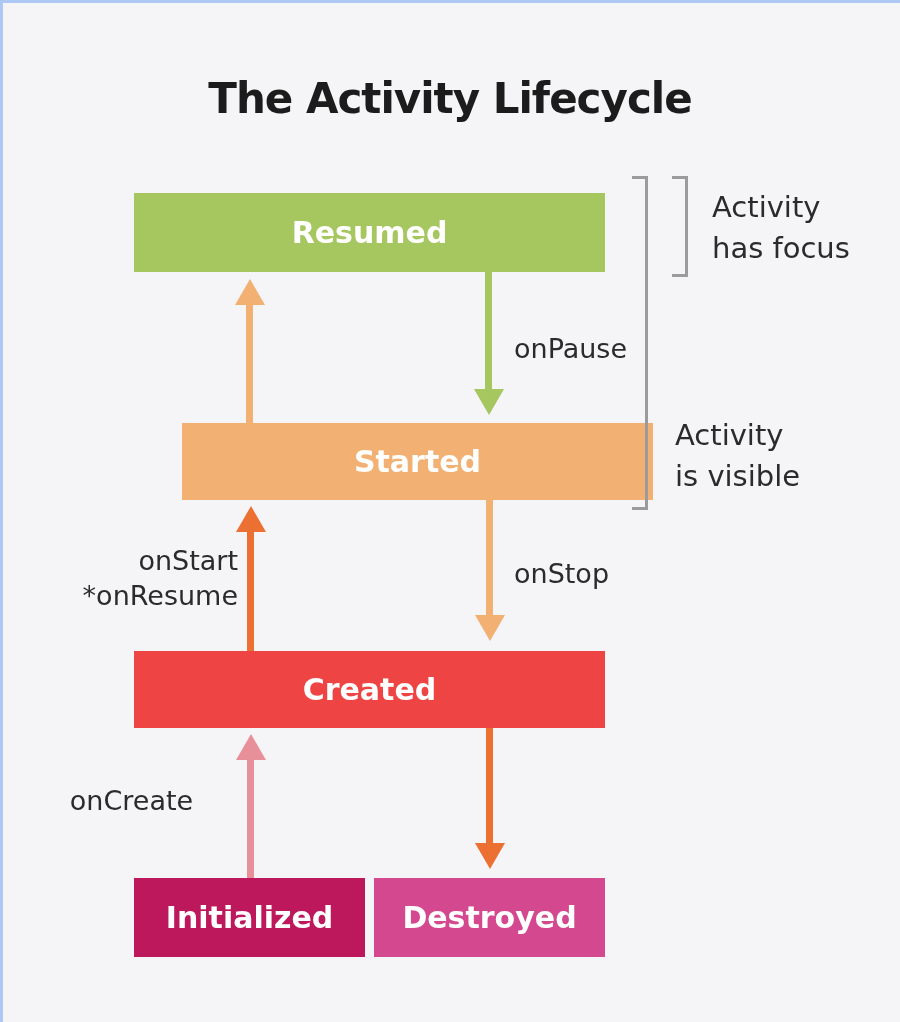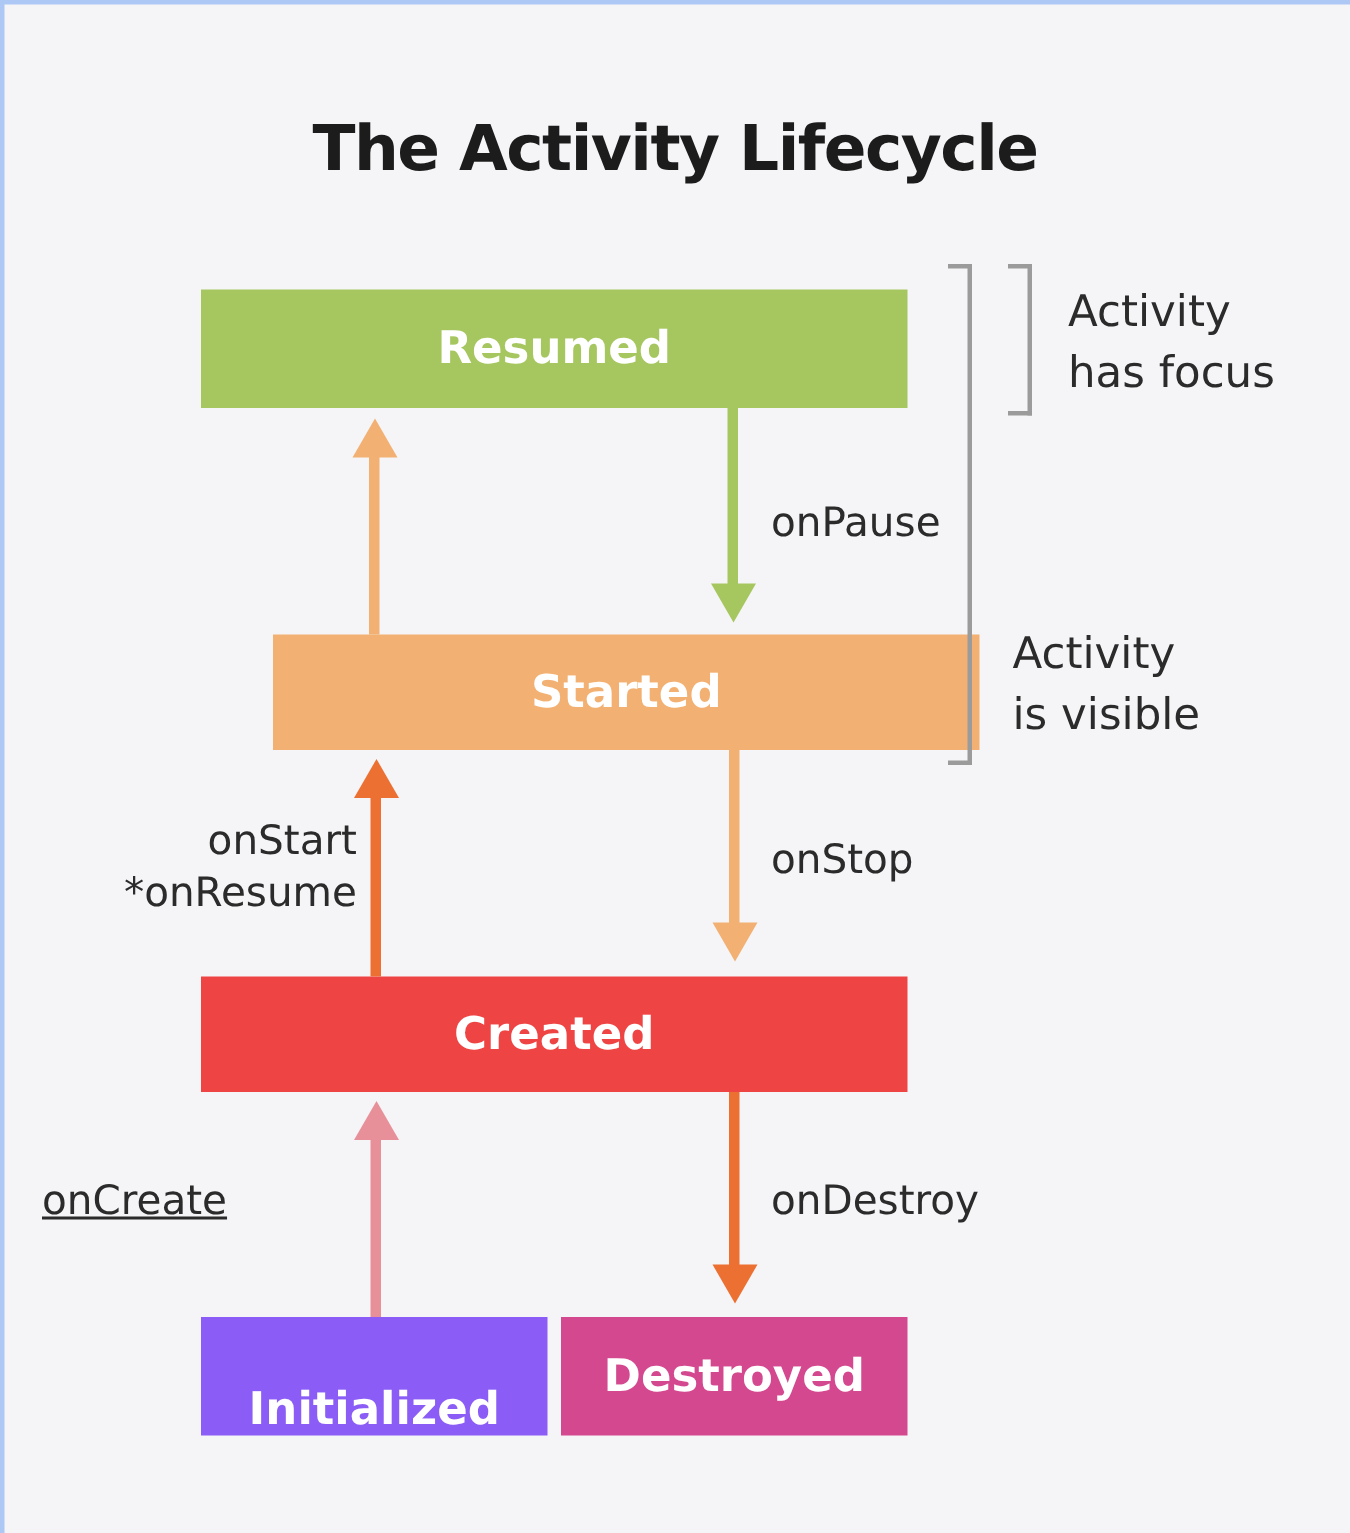--- a/index.html
+++ b/index.html
@@ -43,21 +43,21 @@
   #shaft-onstop    { left:486px; top:500px; height:116px; }
   #head-onstop     { left:475px; top:615px; }
   #shaft-ondestroy { left:486px; top:728px; height:116px; }
   #head-ondestroy  { left:475px; top:843px; }
 
   .t-label { position:absolute; font-size:27px; color:#2b2b2b; line-height:35px; }
   #lbl-onresume  { left:28px;  top:331px; width:210px; text-align:right; }
   #lbl-onpause   { left:514px; top:331px; }
   #lbl-onstart   { left:28px;  top:543px; width:210px; text-align:right; }
   #lbl-onstop    { left:514px; top:556px; }
-  #lbl-oncreate  { left:28px;  top:783px; width:207px; text-align:left;text-decoration:underline; }
+  #lbl-oncreate  { left:28px;  top:783px; width:207px; text-align:center; }
   #lbl-ondestroy { left:514px; top:783px; }
   .lbl-line { display:block; }
 
   .bracket { position:absolute; border-style:solid; border-width:3px 3px 3px 0; }
   #bracket-focus   { left:672px; top:176px; width:13px; height:95px; }
   #bracket-visible { left:632px; top:176px; width:13px; height:328px; }
 
   .annotation { position:absolute; font-size:29px; color:#2b2b2b; line-height:41px; }
   #ann-focus   { left:712px; top:187px; }
   #ann-visible { left:675px; top:415px; }
@@ -75,21 +75,21 @@
 
   <div class="state-bar" id="bar-resumed" style="background-color: rgb(166, 199, 95);">
     <span class="state-label">Resumed</span>
   </div>
   <div class="state-bar" id="bar-started" style="background-color: rgb(242, 177, 115);">
     <span class="state-label">Started</span>
   </div>
   <div class="state-bar" id="bar-created" style="background-color: #ef4444;">
     <span class="state-label">Created</span>
   </div>
-  <div class="state-bar" id="bar-initialized" style="background-color: #8b5cf6; align-items: flex-end;">
+  <div class="state-bar" id="bar-initialized" style="background-color: #be185d;">
     <span class="state-label">Initialized</span>
   </div>
   <div class="state-bar" id="bar-destroyed" style="background-color: rgb(211, 72, 143);">
     <span class="state-label">Destroyed</span>
   </div>
 
   <div class="head head-up" id="head-onresume" style="border-bottom-color: rgb(242, 177, 115);"></div>
   <div class="shaft" id="shaft-onresume" style="background-color: rgb(242, 177, 115);"></div>
 
   <div class="shaft" id="shaft-onpause" style="background-color: rgb(166, 199, 95);"></div>
@@ -106,21 +106,20 @@
   <div class="shaft" id="shaft-onstop" style="background-color: rgb(242, 177, 115);"></div>
   <div class="head head-down" id="head-onstop" style="border-top-color: rgb(242, 177, 115);"></div>
   <div class="t-label" id="lbl-onstop">onStop</div>
 
   <div class="head head-up" id="head-oncreate" style="border-bottom-color: rgb(232, 144, 154);"></div>
   <div class="shaft" id="shaft-oncreate" style="background-color: rgb(232, 144, 154);"></div>
   <div class="t-label" id="lbl-oncreate">onCreate</div>
 
   <div class="shaft" id="shaft-ondestroy" style="background-color: rgb(237, 112, 51);"></div>
   <div class="head head-down" id="head-ondestroy" style="border-top-color: rgb(237, 112, 51);"></div>
-  <div class="t-label" id="lbl-ondestroy">onDestroy</div>
 
   <div class="bracket" id="bracket-focus" style="border-color: rgb(155, 155, 155);"></div>
   <div class="annotation" id="ann-focus">
     <span class="ann-line">Activity</span>
     <span class="ann-line">has focus</span>
   </div>
 
   <div class="bracket" id="bracket-visible" style="border-color: rgb(155, 155, 155);"></div>
   <div class="annotation" id="ann-visible">
     <span class="ann-line">Activity</span>

